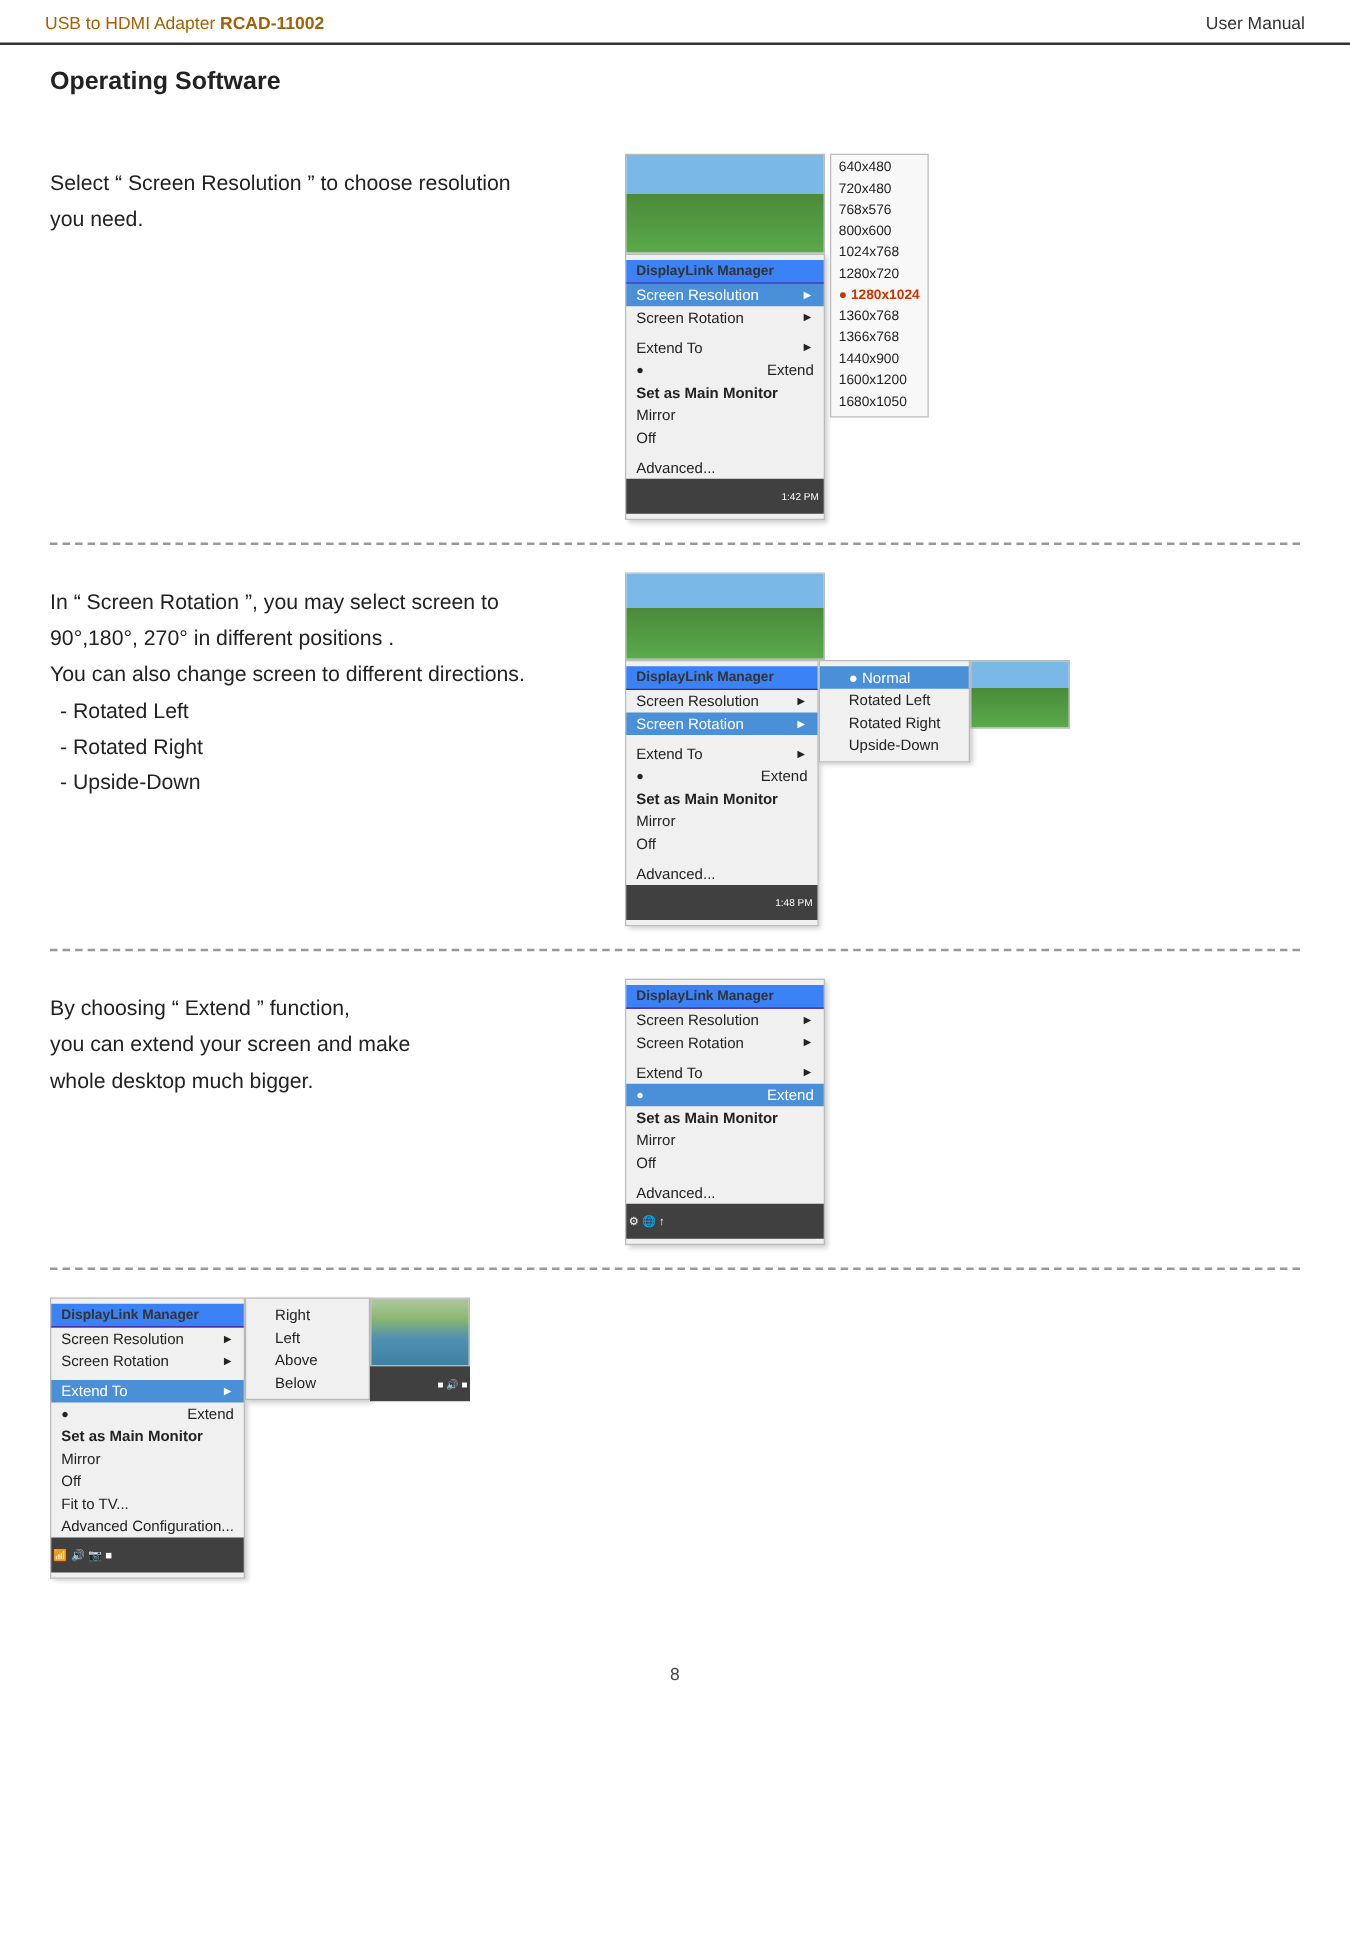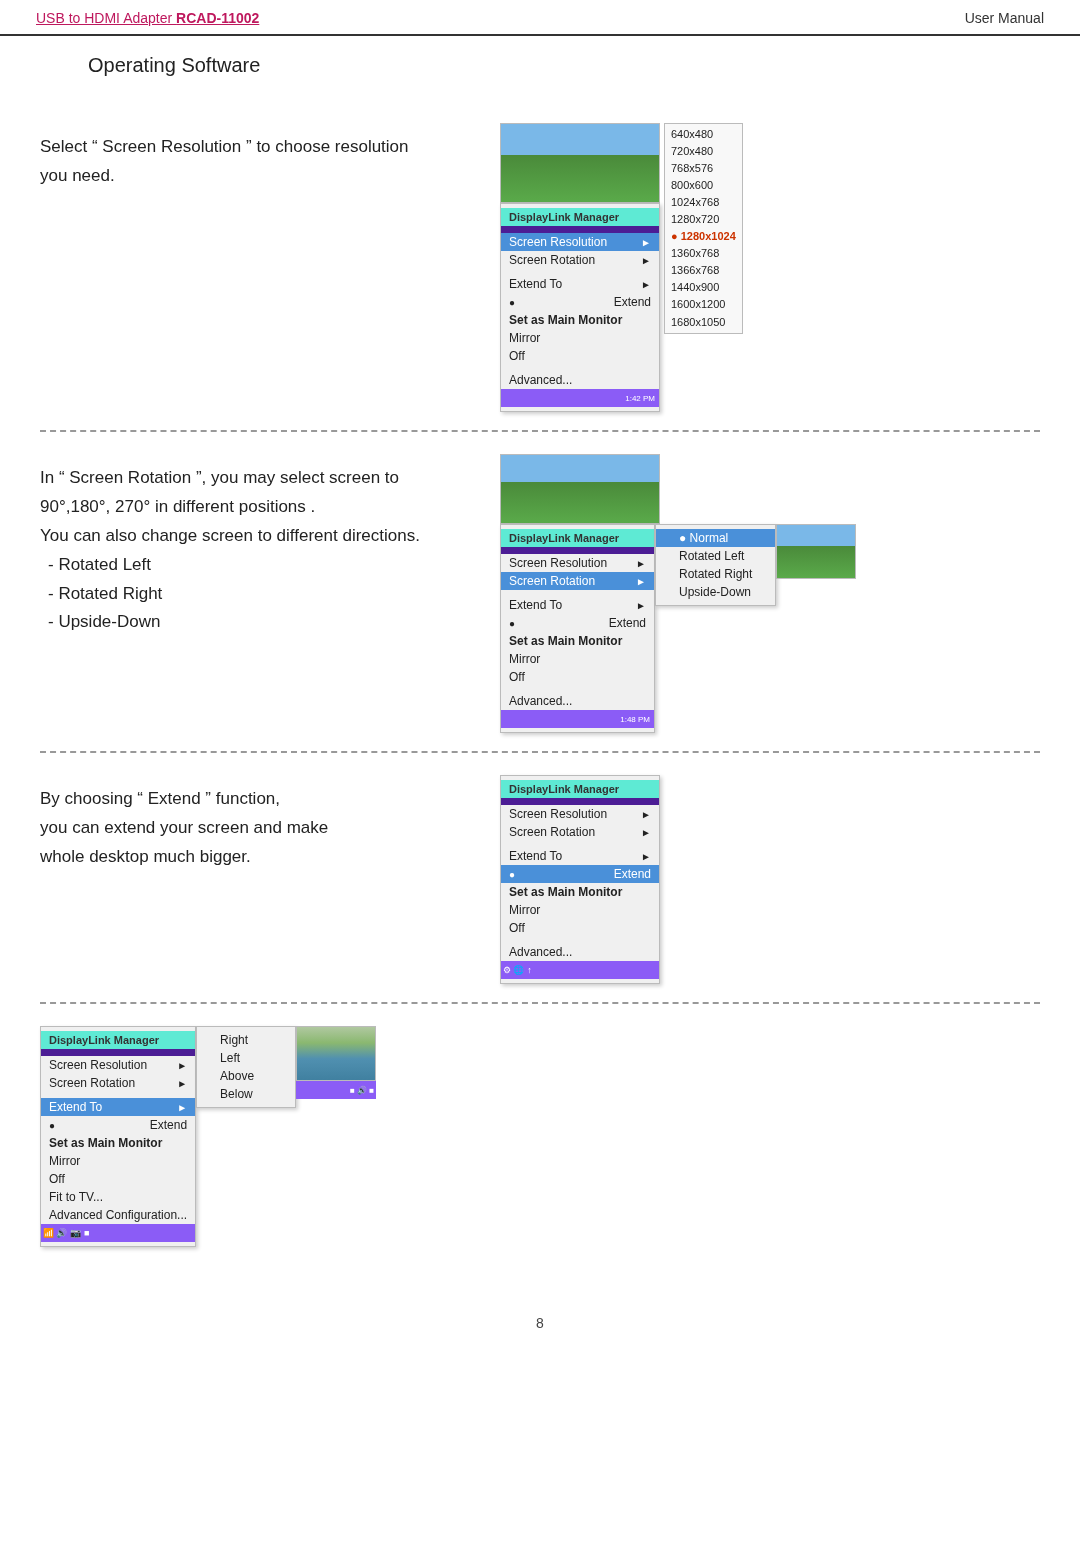--- a/index.html
+++ b/index.html
@@ -15,35 +15,34 @@
 
     
     .page-header {
       display: flex;
       justify-content: space-between;
       align-items: center;
       padding: 10px 36px 8px 36px;
       border-bottom: 2px solid #333;
       margin-bottom: 0;
     }
-    .header-left { font-size: 14px; color: #be185d; text-decoration: underline; }
+    .header-left { font-size: 14px; color: #a16207; }
     .header-left strong { font-weight: bold; }
     .header-right { font-size: 14px; color: #333; }
 
     
     .main-content {
       padding: 18px 40px 30px 40px;
     }
 
     
     .section-title {
       font-size: 20px;
-      font-weight: normal;
+      font-weight: bold;
       margin-bottom: 28px;
-      margin-left: 48px;
     }
 
     
     .panel-row {
       display: flex;
       align-items: flex-start;
       margin-bottom: 0;
       padding: 18px 0 18px 0;
       position: relative;
     }
@@ -81,26 +80,26 @@
     .menu-box {
       background: #f0f0f0;
       border: 1px solid #bbb;
       min-width: 170px;
       font-size: 12px;
       color: #222;
       padding: 4px 0;
       box-shadow: 2px 2px 4px rgba(0,0,0,0.2);
     }
     .menu-title {
-      background: #5eead4;
+      background: #3b82f6;
       padding: 3px 8px;
       font-size: 11px;
       font-weight: bold;
       color: #333;
-      border-bottom: 7px solid #4c1d95;
+      border-bottom: 1px solid #4c1d95;
     }
     .menu-item {
       padding: 2px 8px;
       display: flex;
       align-items: center;
       justify-content: space-between;
       cursor: default;
     }
     .menu-item.highlighted {
       background: #4a90d9;
@@ -165,22 +164,22 @@
 
     
     .panel1-right {
       display: flex;
       align-items: flex-start;
       gap: 4px;
     }
 
     
     .taskbar-blue {
-      background: #8b5cf6;
-      height: 18px;
+      background: #404040;
+      height: 28px;
       font-size: 8px;
       color: #fff;
       display: flex;
       align-items: center;
       justify-content: flex-end;
       padding-right: 4px;
     }
 
     
     .page-number {

